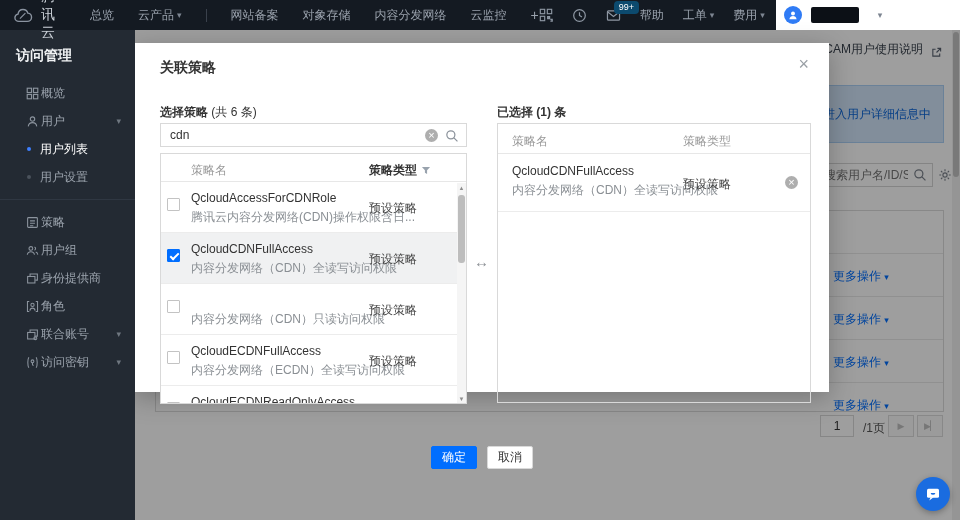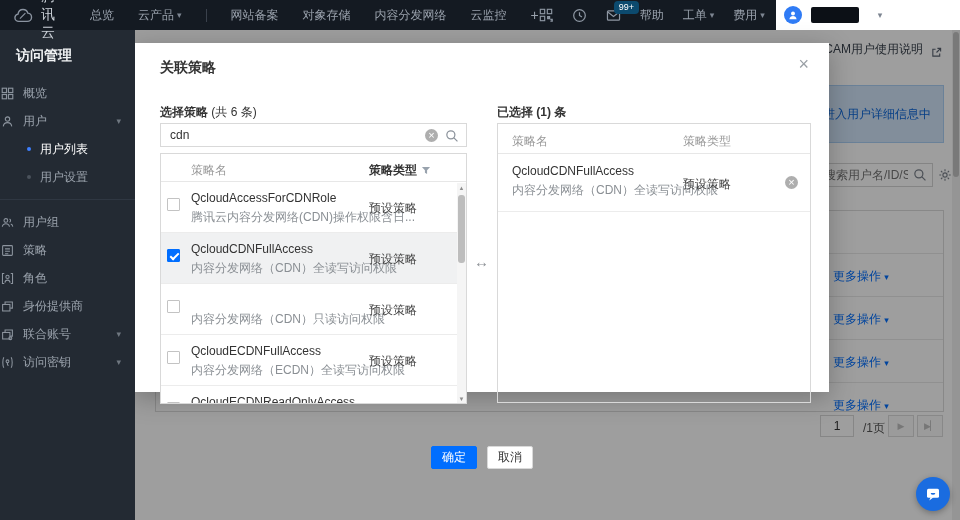--- a/index.html
+++ b/index.html
@@ -20,21 +20,21 @@
   .tb-badge { position:absolute; top:-8px; left:8px; background:#0c4a6e; color:#fff; font-size:9px;
               padding:1px 5px; border-radius:4px; line-height:11px; }
   .tb-avatar { width:18px; height:18px; border-radius:50%; background:#2f7bf5; display:flex;
                align-items:center; justify-content:center; }
   .tb-redacted { width:48px; height:16px; background:#0c1016; border-radius:2px; margin-left:-10px; }
 
   
   .sidebar { position:absolute; left:0; top:30px; width:135px; height:490px; background:#232a33; z-index:40; }
   .sb-title { color:#f0f2f4; font-size:14px; font-weight:bold; padding:17px 0 14px 16px; }
   .sb-item { position:relative; height:28px; display:flex; align-items:center; color:#9ba3ad;
-             font-size:12px; cursor:pointer; padding-left:0; gap:9px; }
+             font-size:12px; cursor:pointer; padding-left:25px; gap:2px; }
   .sb-item .sb-caret { position:absolute; right:14px; font-size:9px; color:#6f7780; }
   .sb-sub { padding-left:40px; gap:0; }
   .sb-dot { position:absolute; left:27px; width:4px; height:4px; border-radius:50%; background:#4a525c; }
   .sb-sub.active { color:#ffffff; }
   .sb-sub.active .sb-dot { background:#3d7fff; }
   .sb-divider { height:1px; background:#2f3742; margin:8px 0; }
   .sb-icon { display:flex; width:14px; justify-content:center; }
 
   
   .content { position:absolute; left:135px; top:30px; width:825px; height:490px; background:#fff; z-index:1; }
@@ -246,54 +246,54 @@
       <span>用户列表</span>
     </div>
     <div class="sb-item sb-sub">
       <span class="sb-dot"></span>
       <span>用户设置</span>
     </div>
     <div class="sb-divider"></div>
     <div class="sb-item">
       <span class="sb-icon">
         <svg width="13" height="13" viewBox="0 0 16 16" fill="none" stroke="#8c949e" stroke-width="1.3">
+          <rect x="2" y="2" width="12" height="12" rx="1"></rect>
+            <path d="M5 6h6M5 9h6M5 12h4"></path>
+        </svg>
+      </span>
+      <span>策略</span>
+    </div>
+    <div class="sb-item">
+      <span class="sb-icon">
+        <svg width="13" height="13" viewBox="0 0 16 16" fill="none" stroke="#8c949e" stroke-width="1.3">
           <circle cx="6" cy="5.5" r="2.3"></circle>
             <path d="M1.6 13.3c.3-2.5 2-3.8 4.4-3.8s4.1 1.3 4.4 3.8"></path>
           <path d="M10.5 3.6a2.2 2.2 0 0 1 0 4M12 9.8c1.6.5 2.3 1.6 2.5 3.3"></path>
         </svg>
       </span>
       <span>用户组</span>
     </div>
     <div class="sb-item">
       <span class="sb-icon">
         <svg width="13" height="13" viewBox="0 0 16 16" fill="none" stroke="#8c949e" stroke-width="1.3">
-          <rect x="2" y="2" width="12" height="12" rx="1"></rect>
-            <path d="M5 6h6M5 9h6M5 12h4"></path>
-        </svg>
-      </span>
-      <span>策略</span>
+          <path d="M5 5V2.5h9V10h-2.5"></path>
+            <rect x="2" y="5.5" width="9" height="8"></rect>
+        </svg>
+      </span>
+      <span>身份提供商</span>
     </div>
     <div class="sb-item">
       <span class="sb-icon">
         <svg width="13" height="13" viewBox="0 0 16 16" fill="none" stroke="#8c949e" stroke-width="1.3">
           <path d="M4 1.8H1.8v12.4H4M12 1.8h2.2v12.4H12"></path>
           <circle cx="8" cy="6" r="2"></circle>
             <path d="M4.8 13c.3-2 1.6-3 3.2-3s2.9 1 3.2 3"></path>
         </svg>
       </span>
       <span>角色</span>
-    </div>
-    <div class="sb-item">
-      <span class="sb-icon">
-        <svg width="13" height="13" viewBox="0 0 16 16" fill="none" stroke="#8c949e" stroke-width="1.3">
-          <path d="M5 5V2.5h9V10h-2.5"></path>
-            <rect x="2" y="5.5" width="9" height="8"></rect>
-        </svg>
-      </span>
-      <span>身份提供商</span>
     </div>
     <div class="sb-item">
       <span class="sb-icon">
         <svg width="13" height="13" viewBox="0 0 16 16" fill="none" stroke="#8c949e" stroke-width="1.3">
           <path d="M5 5V2.5h9v7.5h-2.5"></path>
             <rect x="2" y="5.5" width="9" height="8"></rect>
             <circle cx="11.5" cy="12.5" r="1.8"></circle>
         </svg>
       </span>
       <span>联合账号</span>

